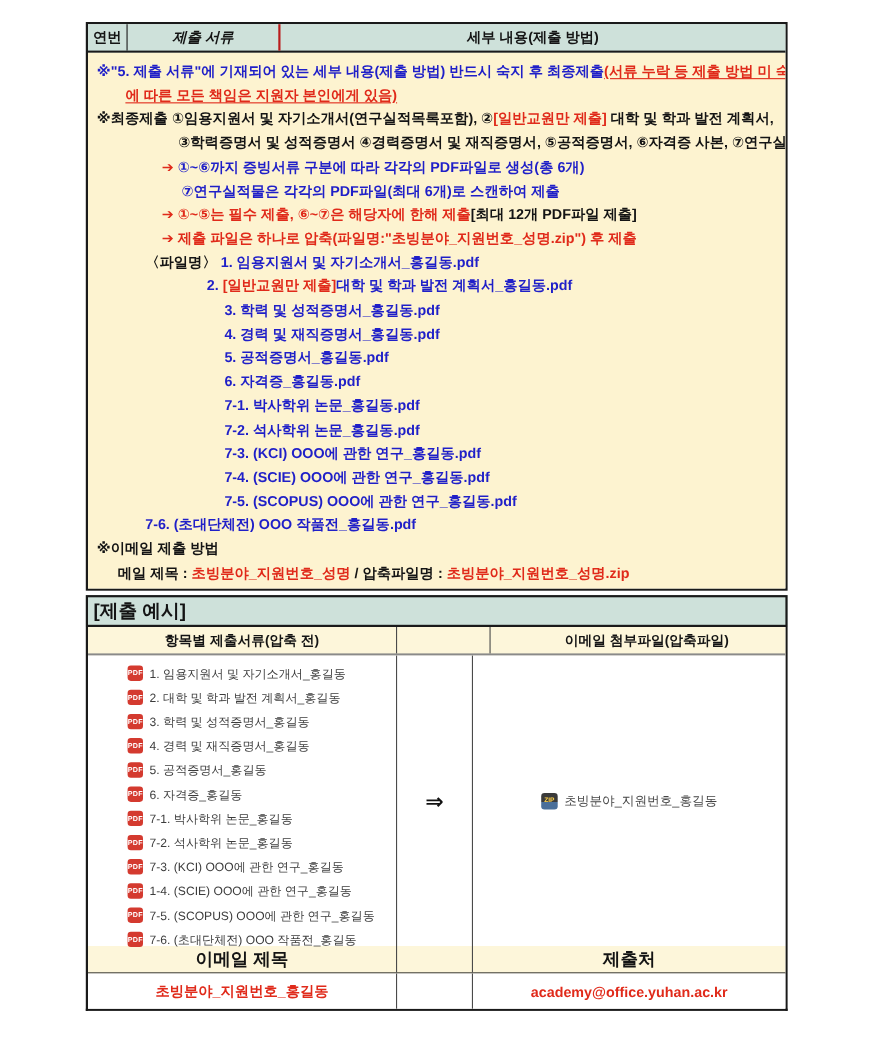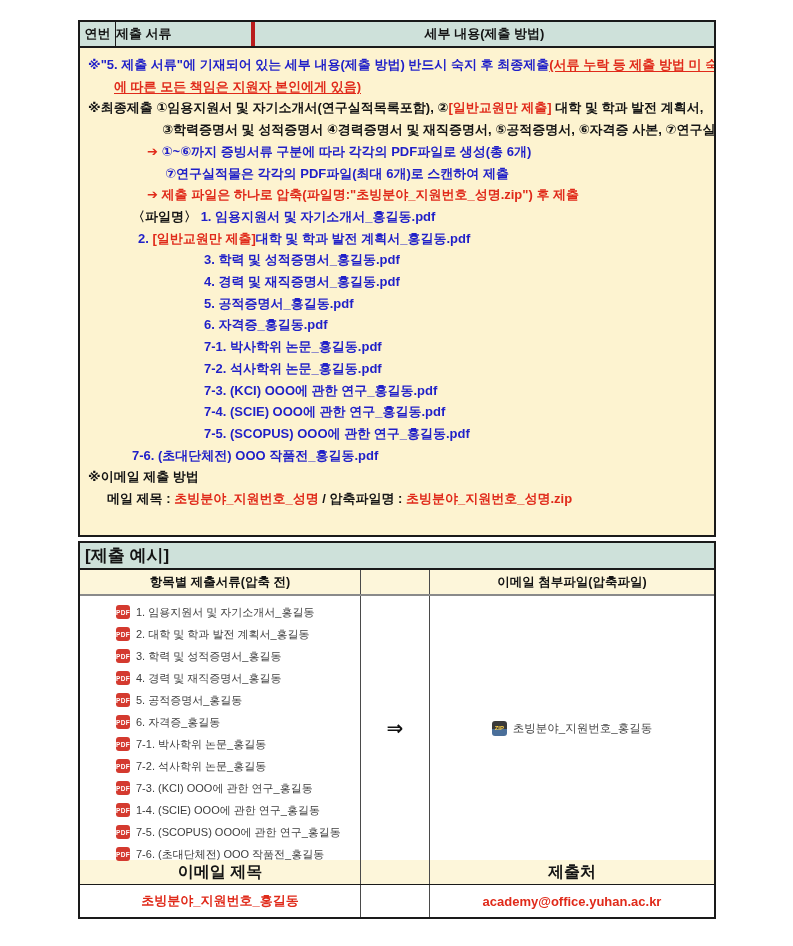--- a/index.html
+++ b/index.html
@@ -5,41 +5,41 @@
   * { margin:0; padding:0; box-sizing:border-box; }
   html,body { background:#ffffff; }
   body { font-family:"Liberation Sans","DejaVu Sans",sans-serif; }
   .page { position:relative; width:738px; height:946px; background:#fff; overflow:hidden; }
   .doc { position:absolute; left:78px; top:20px; width:638px; }
 
   
   .t1 { border:2px solid #1a1a1a; }
   .t1-head { display:flex; height:26px; background:var(--teal-bg); border-bottom:2px solid #1a1a1a; align-items:center; font-weight:bold; font-size:13px; color:var(--ink); }
   .th-no { width:36px; text-align:center; border-right:1px solid #1a1a1a; align-self:stretch; line-height:24px; }
-  .th-doc { width:139px; text-align:left; border-right:4px solid #b91c1c; align-self:stretch; line-height:24px; }
+  .th-doc { width:139px; text-align:center; border-right:2px solid #b91c1c; align-self:stretch; line-height:24px;font-style:italic; }
   .th-detail { flex:1; text-align:center; line-height:24px; }
 
   .t1-body { height:487px; background:var(--yellow-bg); padding-top:6px; font-weight:bold; font-size:13px; line-height:21.7px; white-space:nowrap; overflow:hidden; }
   .nline { white-space:nowrap; }
   .c-blue { color:var(--blue); }
   .c-red { color:var(--red); }
   .c-black { color:var(--ink); }
   .u { text-decoration:underline; text-underline-offset:2px; }
 
   .gap { height:4px; }
 
   
   .sec-band { height:29px; background:var(--teal-bg); border:2px solid #1a1a1a; font-size:17px; font-weight:bold; color:var(--ink); line-height:25px; padding-left:5px; }
 
   .t2 { border:2px solid #1a1a1a; border-top:none; }
   .t2 .col-l { width:281px; border-right:1px solid #4a4a4a; align-self:stretch; }
   .t2 .col-m { width:69px;  border-right:1px solid #4a4a4a; align-self:stretch; }
   .t2 .col-r { flex:1; align-self:stretch; }
 
-  .t2-head { display:flex; height:26px; background:var(--header-yellow); border-bottom:2px solid #8a8a8a; font-weight:bold; font-size:12.5px; color:var(--ink); }
+  .t2-head { display:flex; height:26px; background:var(--header-yellow); border-bottom:2px solid #8a8a8a; font-weight:bold; font-size:12.5px; color:var(--ink);gap:16px; }
   .t2-head .cell { display:flex; align-items:center; justify-content:center; }
 
   .t2-body { display:flex; height:264px; background:#fff;align-items:flex-end; }
   .file-list { padding:5px 0 0 36px; }
   .frow { height:22px; display:flex; align-items:center; gap:6px; }
   .pdf-ic { width:14px; height:14px; min-width:14px; background:#d43a2f; color:#fff; border-radius:3px; font-size:6.5px; font-weight:bold; display:flex; align-items:center; justify-content:center; letter-spacing:0.3px; }
   .flabel { font-size:11px; color:#3c3c3c; }
   .arrow-cell { display:flex; align-items:center; justify-content:center; font-size:20px; font-weight:bold; color:#111; }
   .zip-cell { display:flex; align-items:center; justify-content:center; gap:6px; }
   .zip-ic { width:15px; height:15px; min-width:15px; border-radius:3px; background:linear-gradient(#3a3a3a 0 55%, #4a6f9a 55% 100%); color:#ffd24a; font-size:6px; font-weight:bold; display:flex; align-items:center; justify-content:center; }
@@ -62,23 +62,24 @@
         <div class="th-doc">제출 서류</div>
         <div class="th-detail">세부 내용(제출 방법)</div>
       </div>
       <div class="t1-body">
           <div class="nline" style="padding-left: 8px;"><span class="c-blue">※"5. 제출 서류"에 기재되어 있는 세부 내용(제출 방법) 반드시 숙지 후 최종제출</span><span class="c-red u">(서류 누락 등 제출 방법 미 숙지</span></div>
           <div class="nline" style="padding-left: 34px;"><span class="c-red u">에 따른 모든 책임은 지원자 본인에게 있음)</span></div>
           <div class="nline" style="padding-left: 8px;"><span class="c-black">※최종제출 ①임용지원서 및 자기소개서(연구실적목록포함), ②</span><span class="c-red">[일반교원만 제출]</span><span class="c-black"> 대학 및 학과 발전 계획서,</span></div>
           <div class="nline" style="padding-left: 82px;"><span class="c-black">③학력증명서 및 성적증명서 ④경력증명서 및 재직증명서, ⑤공적증명서, ⑥자격증 사본, ⑦연구실적물</span></div>
           <div class="nline" style="padding-left: 67px;"><span class="c-red">➔ </span><span class="c-blue">①~⑥까지 증빙서류 구분에 따라 각각의 PDF파일로 생성(총 6개)</span></div>
           <div class="nline" style="padding-left: 85px;"><span class="c-blue">⑦연구실적물은 각각의 PDF파일(최대 6개)로 스캔하여 제출</span></div>
+          <div class="nline" style="padding-left: 67px;"><span class="c-red">➔ </span><span class="c-red">①~⑤는 필수 제출, ⑥~⑦은 해당자에 한해 제출</span><span class="c-black">[최대 12개 PDF파일 제출]</span></div>
           <div class="nline" style="padding-left: 67px;"><span class="c-red">➔ </span><span class="c-red">제출 파일은 하나로 압축(파일명:"초빙분야_지원번호_성명.zip") 후 제출</span></div>
           <div class="nline" style="padding-left: 52px;"><span class="c-black">〈파일명〉 </span><span class="c-blue">1. 임용지원서 및 자기소개서_홍길동.pdf</span></div>
-          <div class="nline" style="padding-left: 58px;"><span class="c-blue">2. </span><span class="c-red">[일반교원만 제출]</span><span class="c-blue">대학 및 학과 발전 계획서_홍길동.pdf</span></div>
+          <div class="nline" style="padding-left: 108px;"><span class="c-blue">2. </span><span class="c-red">[일반교원만 제출]</span><span class="c-blue">대학 및 학과 발전 계획서_홍길동.pdf</span></div>
           <div class="nline" style="padding-left: 124px;"><span class="c-blue">3. 학력 및 성적증명서_홍길동.pdf</span></div>
           <div class="nline" style="padding-left: 124px;"><span class="c-blue">4. 경력 및 재직증명서_홍길동.pdf</span></div>
           <div class="nline" style="padding-left: 124px;"><span class="c-blue">5. 공적증명서_홍길동.pdf</span></div>
           <div class="nline" style="padding-left: 124px;"><span class="c-blue">6. 자격증_홍길동.pdf</span></div>
           <div class="nline" style="padding-left: 124px;"><span class="c-blue">7-1. 박사학위 논문_홍길동.pdf</span></div>
           <div class="nline" style="padding-left: 124px;"><span class="c-blue">7-2. 석사학위 논문_홍길동.pdf</span></div>
           <div class="nline" style="padding-left: 124px;"><span class="c-blue">7-3. (KCI) OOO에 관한 연구_홍길동.pdf</span></div>
           <div class="nline" style="padding-left: 124px;"><span class="c-blue">7-4. (SCIE) OOO에 관한 연구_홍길동.pdf</span></div>
           <div class="nline" style="padding-left: 124px;"><span class="c-blue">7-5. (SCOPUS) OOO에 관한 연구_홍길동.pdf</span></div>
           <div class="nline" style="padding-left: 52px;"><span class="c-blue">7-6. (초대단체전) OOO 작품전_홍길동.pdf</span></div>

